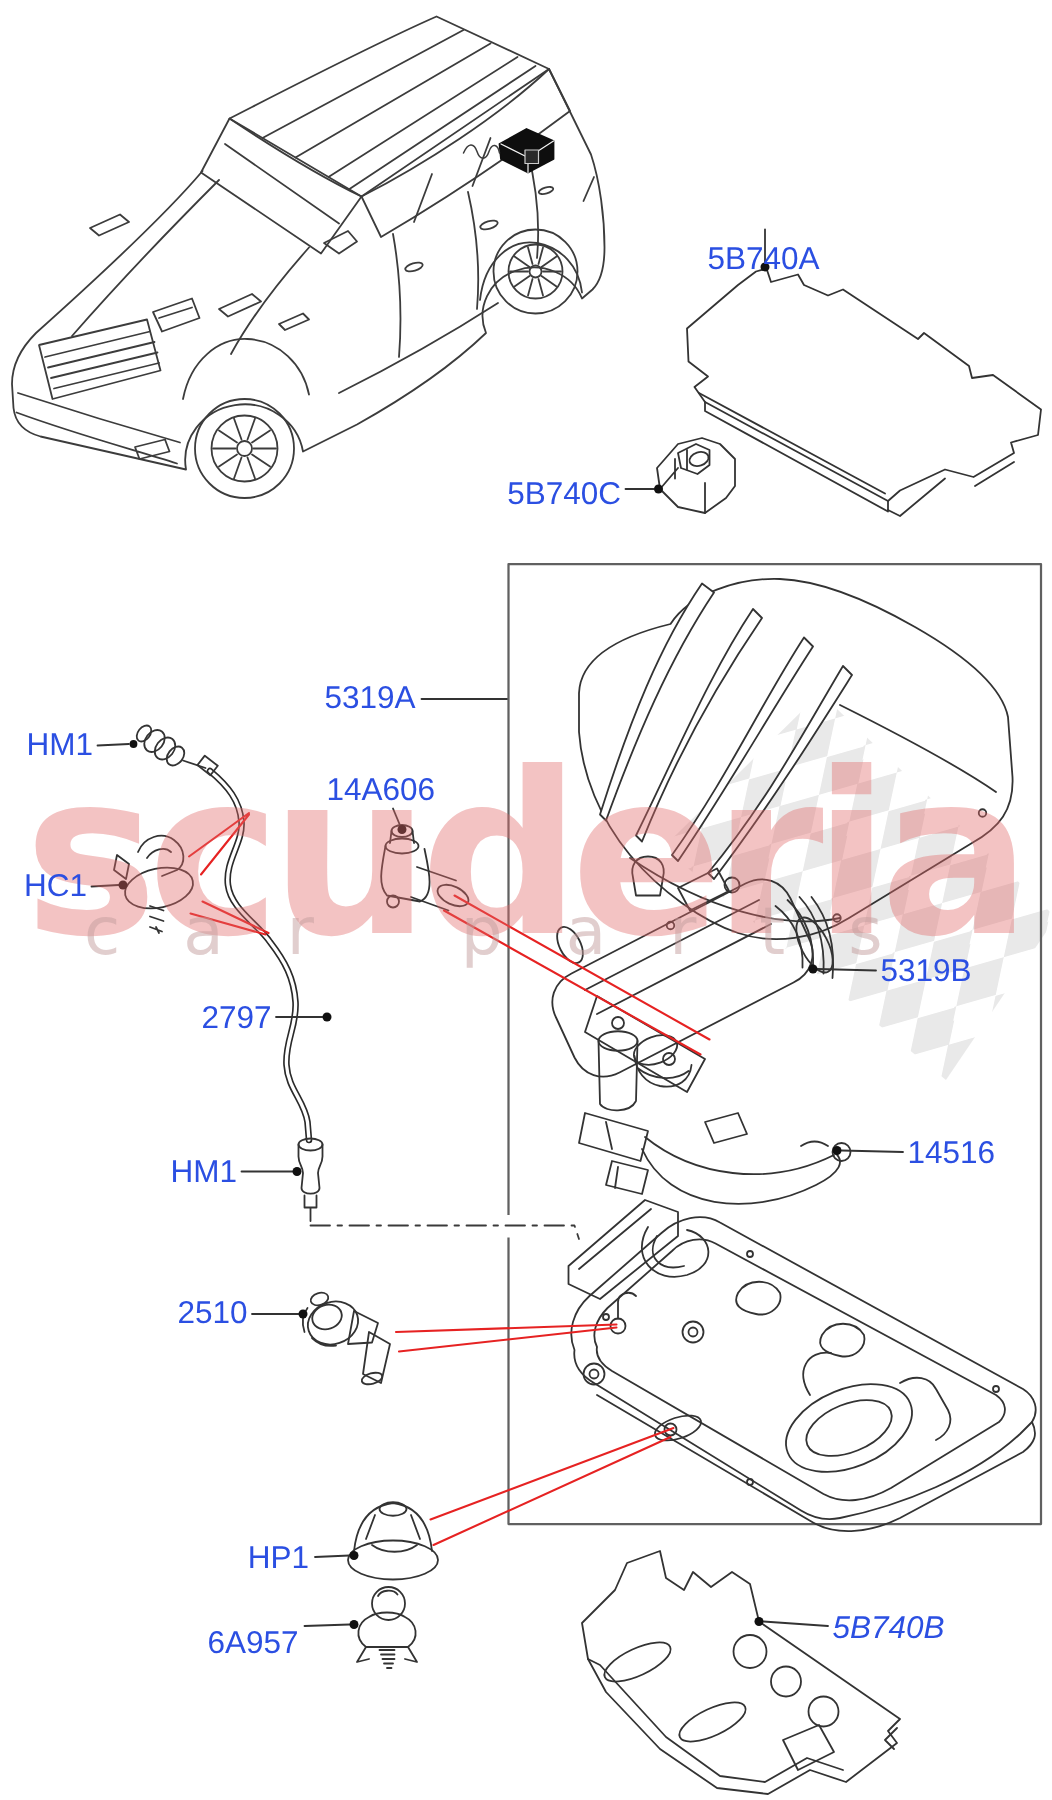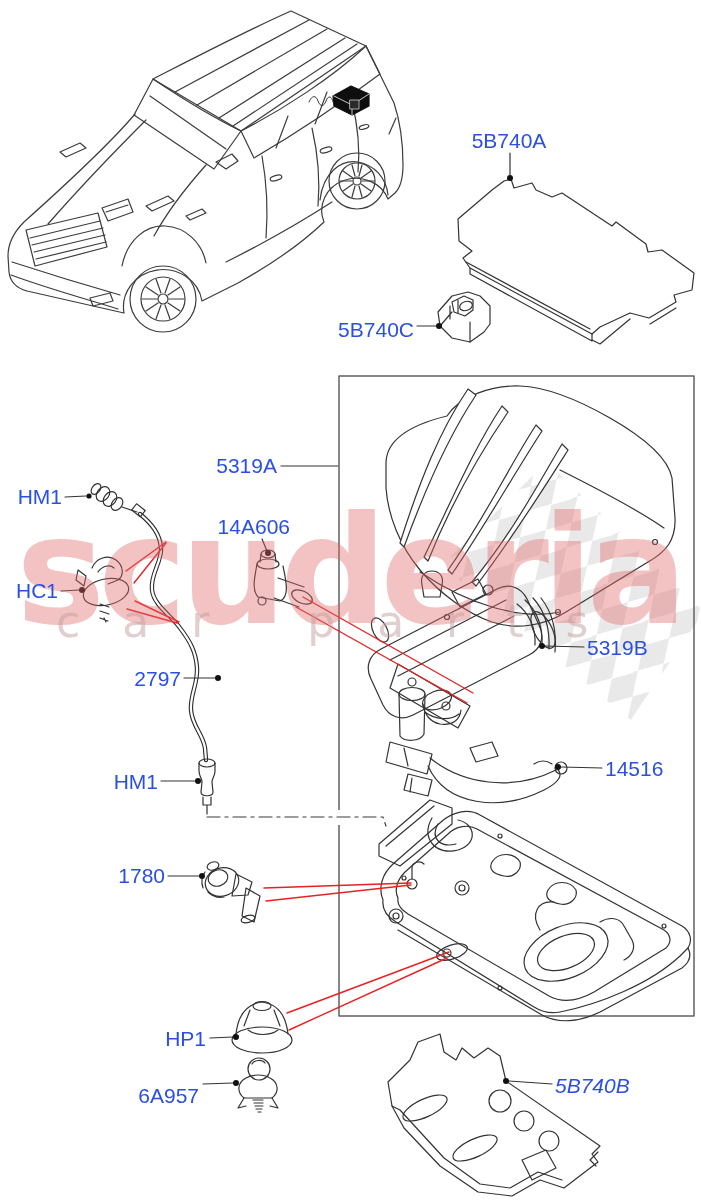--- a/index.html
+++ b/index.html
@@ -15,21 +15,21 @@
   .wm-brand{position:absolute;left:16px;top:496px;z-index:3;
     font-family:"DejaVu Sans",sans-serif;font-weight:700;font-size:150px;line-height:1;
     letter-spacing:-7px;color:rgba(224,106,106,0.40);white-space:nowrap;pointer-events:none;}
   .wm-tagline{position:absolute;left:56px;top:600px;z-index:3;
     font-family:"DejaVu Sans",sans-serif;font-weight:400;font-size:44px;line-height:1;
     letter-spacing:42px;color:rgba(196,158,158,0.50);white-space:nowrap;pointer-events:none;}
   .plabel{position:absolute;z-index:4;font-size:21px;color:#2B4FE2;white-space:nowrap;
     font-family:"Liberation Sans",sans-serif;}
   .anch-r{transform:translate(-100%,-50%);}
   .anch-l{transform:translate(0,-50%);}
-  .anch-c{transform:translate(-50%,-50%);}
+  .anch-c{transform:translate(-50%,-50%);margin-top:32px;}
 </style>
 </head>
 <body>
 
 <div class="stage">
 
   <div class="checker-wrap">
     <div class="checker-tiles"></div>
   </div>
 
@@ -277,20 +277,20 @@
   <div class="wm-tagline">car parts</div>
 
   <div class="plabel anch-c" style="left:509px;top:141px;">5B740A</div>
   <div class="plabel anch-r" style="left:414px;top:330px;">5B740C</div>
   <div class="plabel anch-r" style="left:277px;top:466px;">5319A</div>
   <div class="plabel anch-r" style="left:290px;top:527px;">14A606</div>
   <div class="plabel anch-r" style="left:62px;top:497px;">HM1</div>
   <div class="plabel anch-r" style="left:58px;top:591px;">HC1</div>
   <div class="plabel anch-r" style="left:181px;top:679px;">2797</div>
   <div class="plabel anch-r" style="left:158px;top:782px;">HM1</div>
-  <div class="plabel anch-r" style="left:165px;top:876px;">1780</div>
+  <div class="plabel anch-r" style="left:165px;top:876px;">2510</div>
   <div class="plabel anch-l" style="left:587px;top:648px;">5319B</div>
   <div class="plabel anch-l" style="left:605px;top:769px;">14516</div>
   <div class="plabel anch-r" style="left:206px;top:1039px;">HP1</div>
   <div class="plabel anch-r" style="left:199px;top:1084px;margin-top:12px;">6A957</div>
   <div class="plabel anch-l" style="left:555px;top:1086px;font-style:italic;">5B740B</div>
 
 </div>
 
 </body></html>

